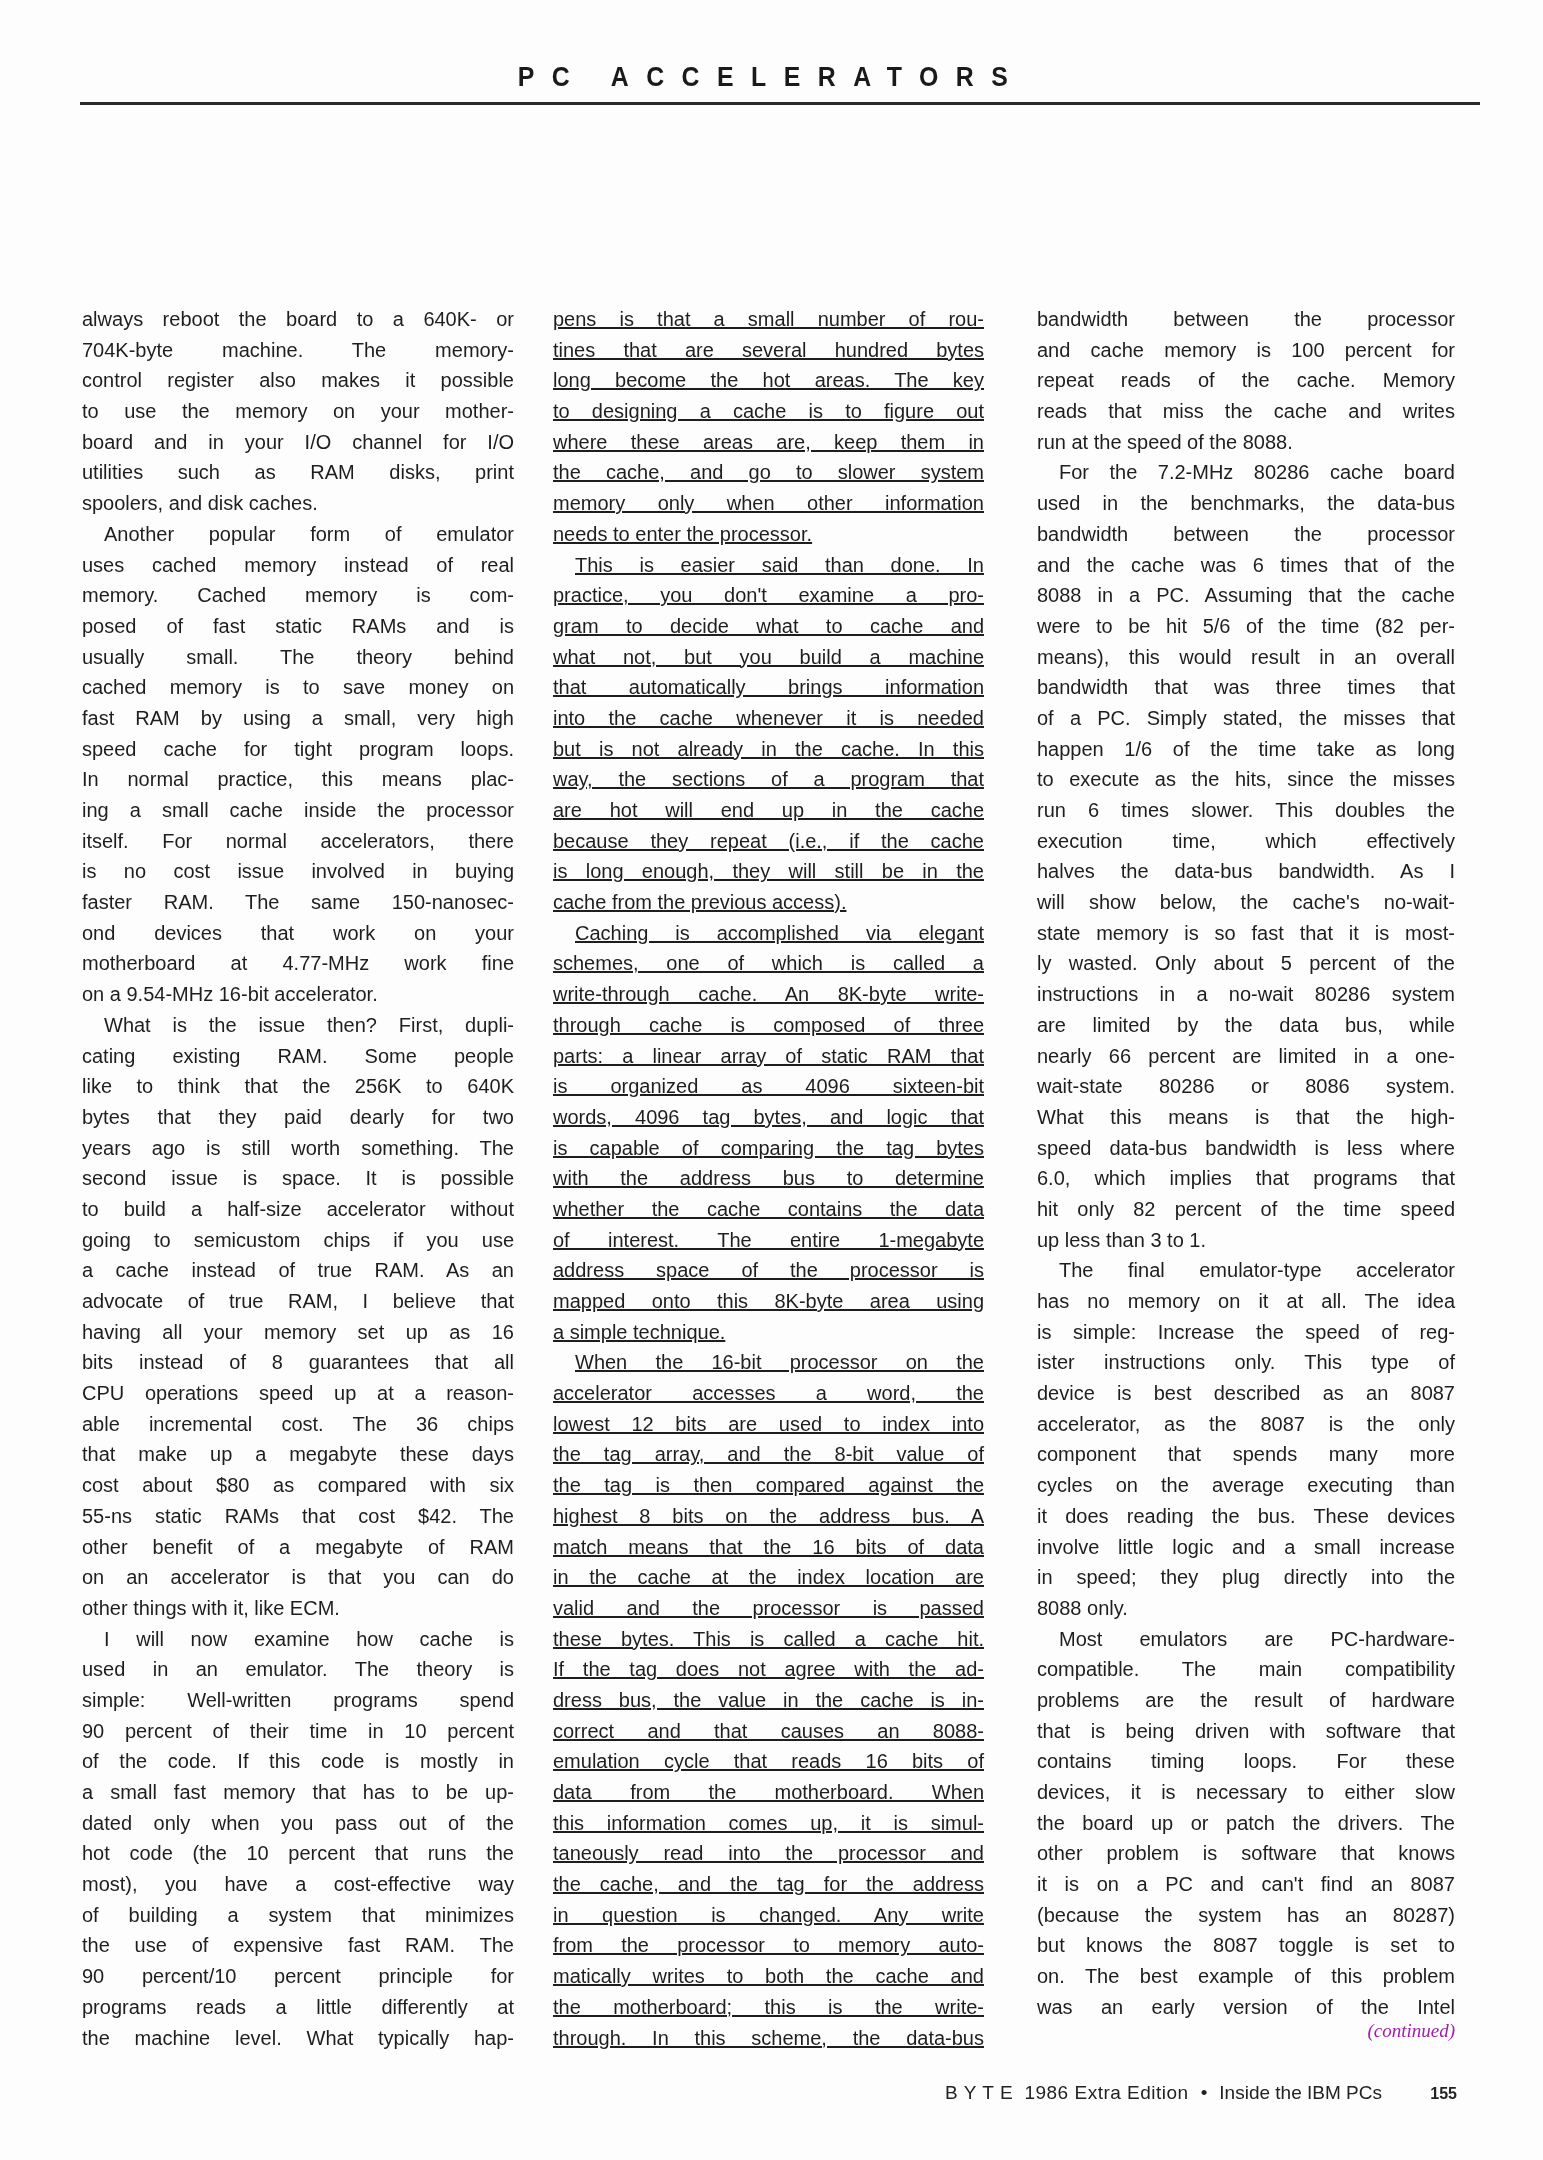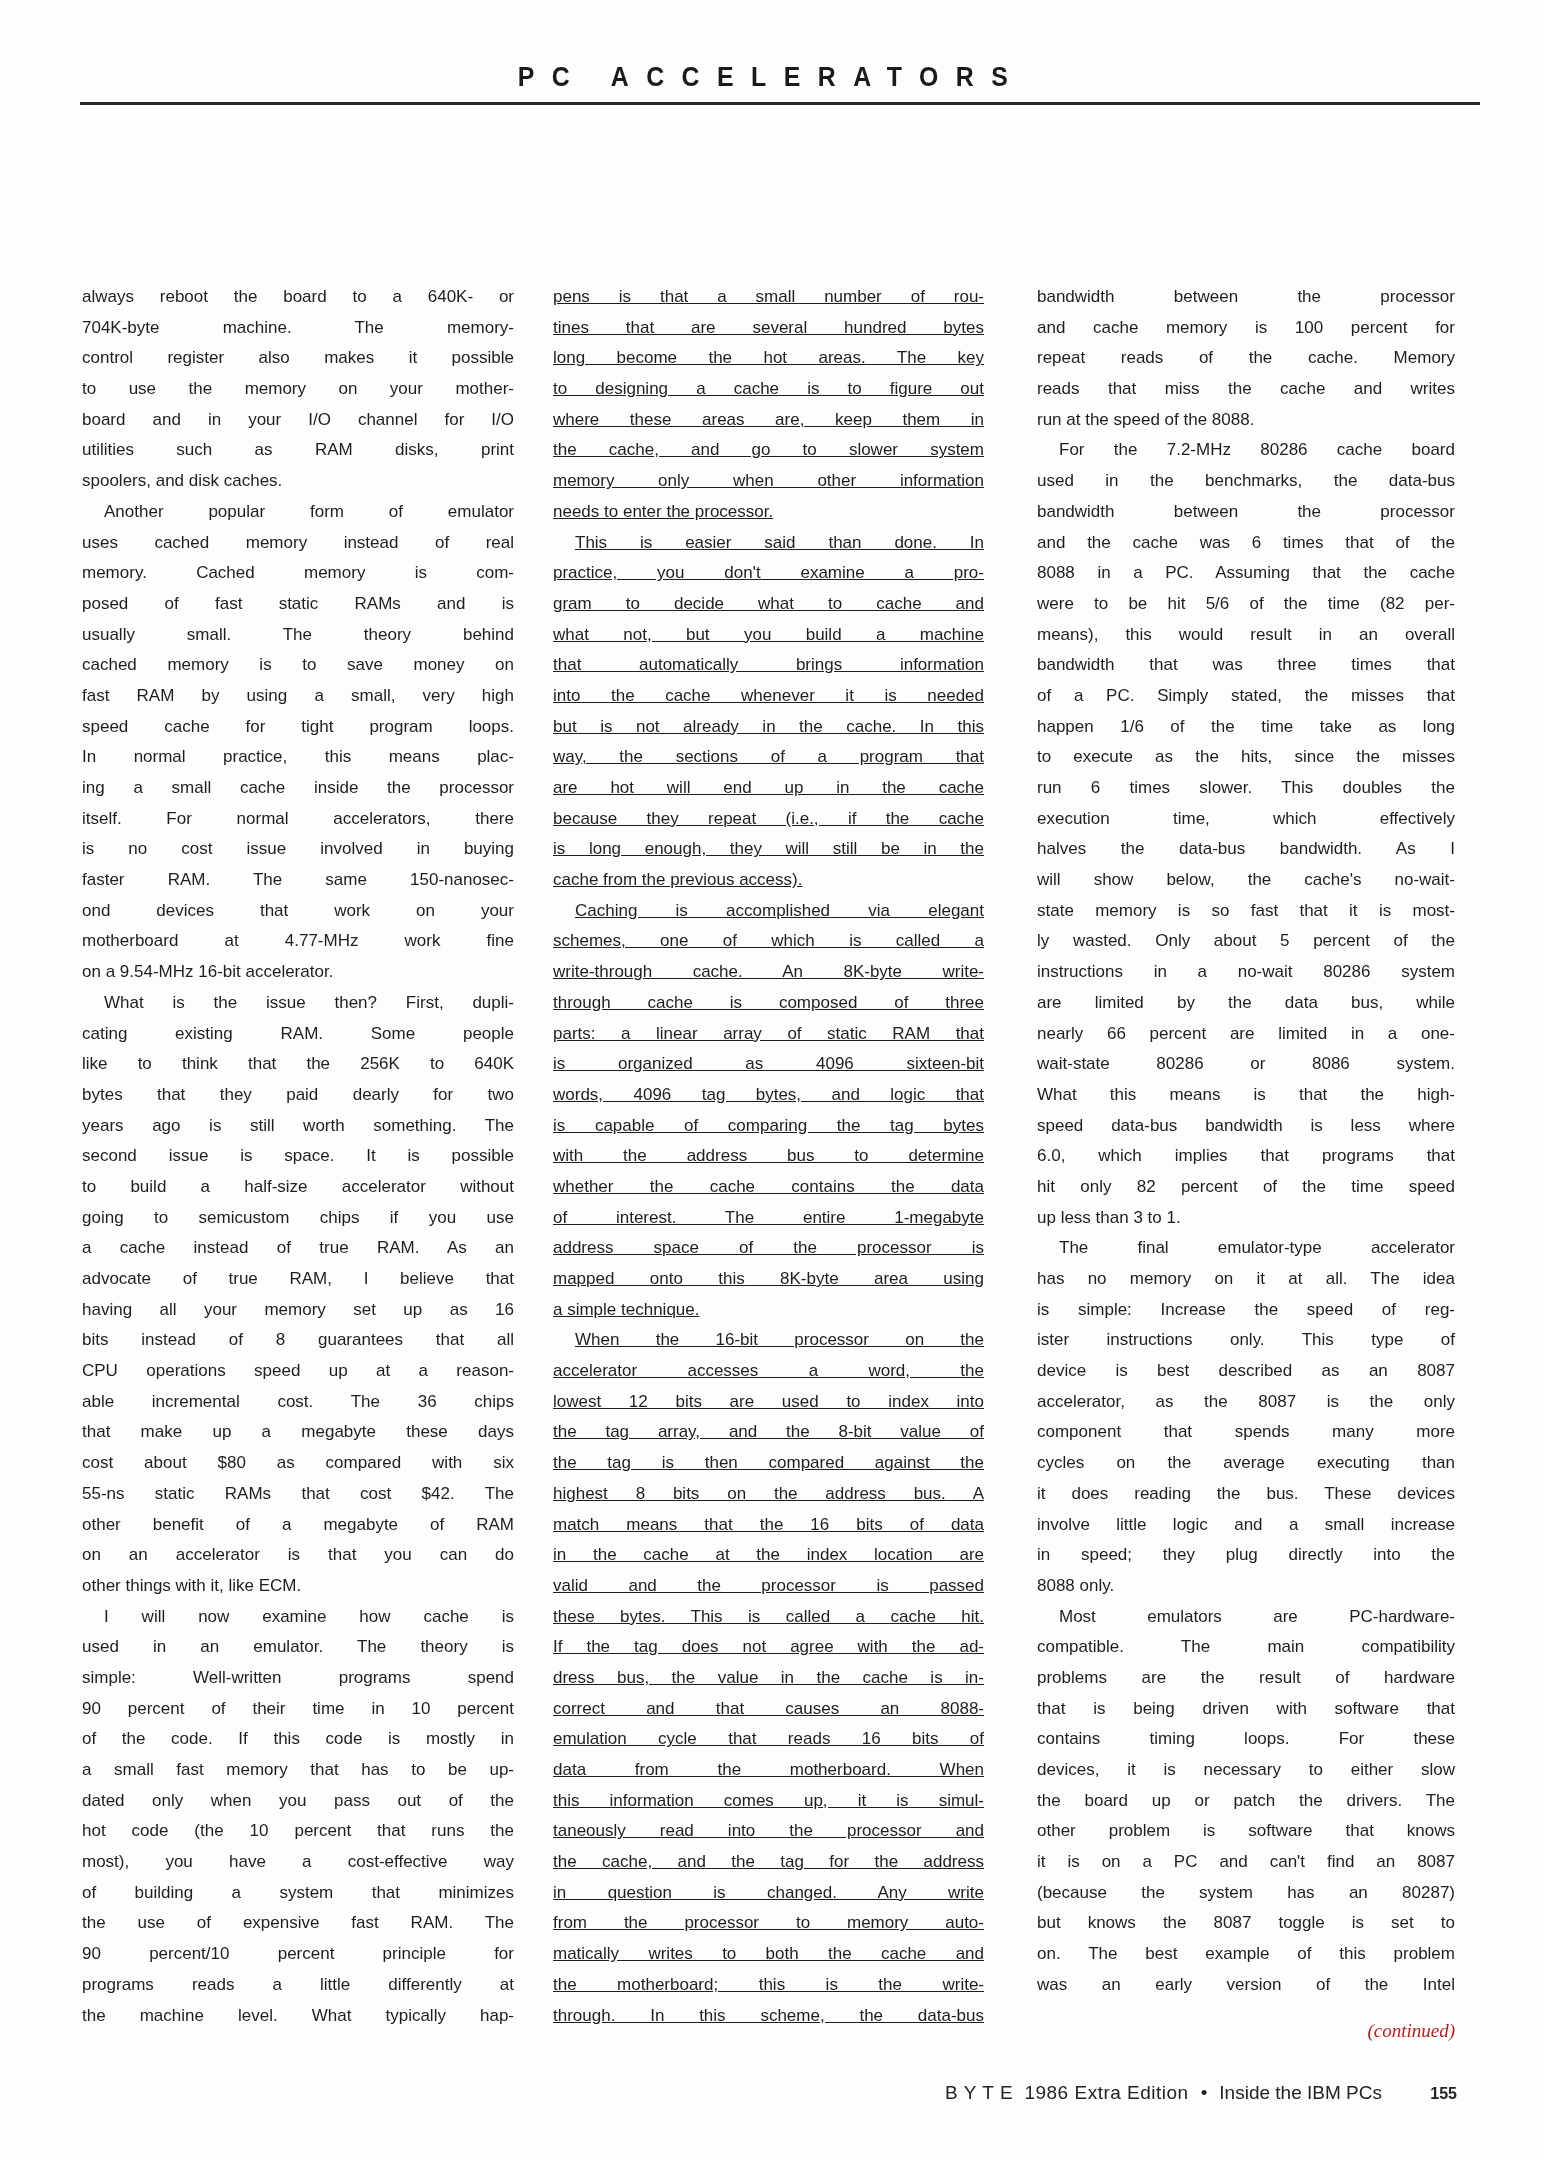--- a/index.html
+++ b/index.html
@@ -8,36 +8,36 @@
     position: absolute; left: 0; width: 1543px; top: 62px; text-align: center;
     font-family: "Liberation Sans", sans-serif; font-weight: bold; font-size: 27px;
     letter-spacing: 19px; color: #1a1a1a;
     transform: scaleX(0.92);
   }
   .header-rule {
     position: absolute; left: 80px; width: 1400px; top: 102px; height: 3px;
     background: #2a2a2a;
   }
   .column {
-    position: absolute; top: 282px;
-    font-family: "Liberation Sans", sans-serif; font-size: 17px; line-height: 30.7px;
+    position: absolute; top: 304px;
+    font-family: "Liberation Sans", sans-serif; font-size: 20px; line-height: 30.7px;
     color: #1e1e1e;
   }
   .col1 { left: 82px; width: 432px; }
   .col2 { left: 553px; width: 431px; text-decoration: underline; }
   .col3 { left: 1037px; width: 418px; }
   .line {
     display: block; white-space: nowrap; height: 30.7px;
     text-align: justify; text-align-last: justify;
   }
   .line.last { text-align: right; text-align-last: left; }
   .line.indent { padding-left: 22px; }
   .continued {
     position: absolute; top: 2020px; left: 1037px; width: 418px; text-align: right;
-    font-family: "Liberation Serif", serif; font-style: italic; font-size: 19px; color: #b91c1c;
+    font-family: "Liberation Serif", serif; font-style: italic; font-size: 19px; color: #a21caf;
   }
   .footer {
     position: absolute; top: 2082px; left: 945px; width: 512px;
     font-family: "Liberation Sans", sans-serif; font-size: 19px; color: #222;
     display: flex; align-items: baseline;
   }
   .footer .pub { letter-spacing: 0.5px; text-align: center; }
   .footer .pub .byte { letter-spacing: 6px; }
   .footer .bullet { margin: 0 12px; }
   .footer .page-num { margin-left: auto; font-weight: bold; font-size: 16px; }

